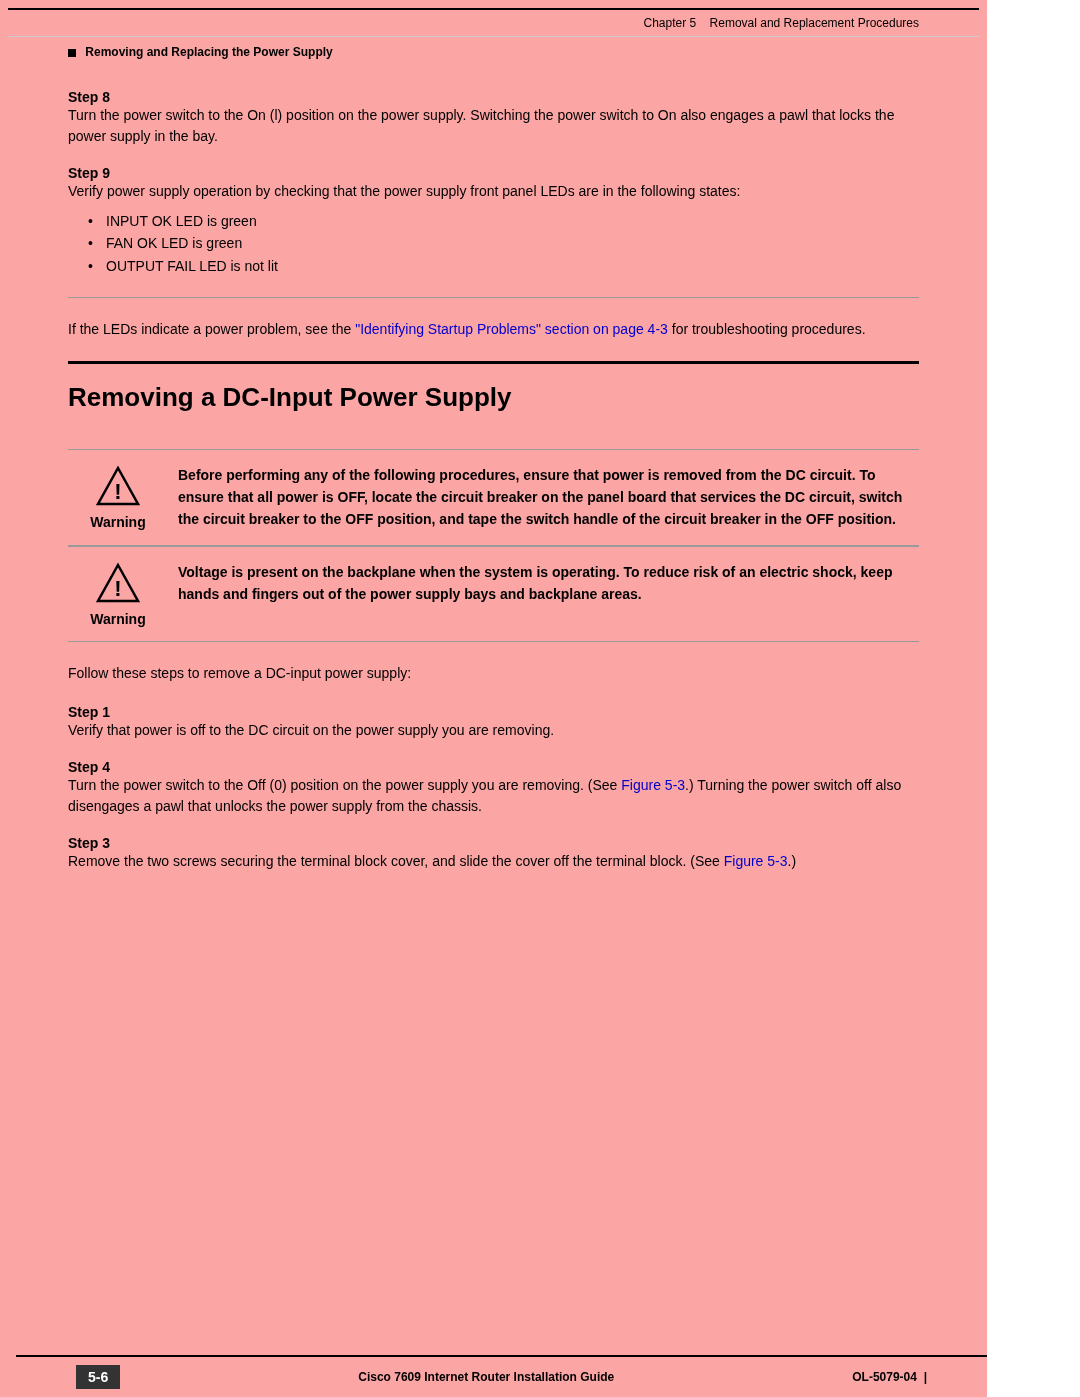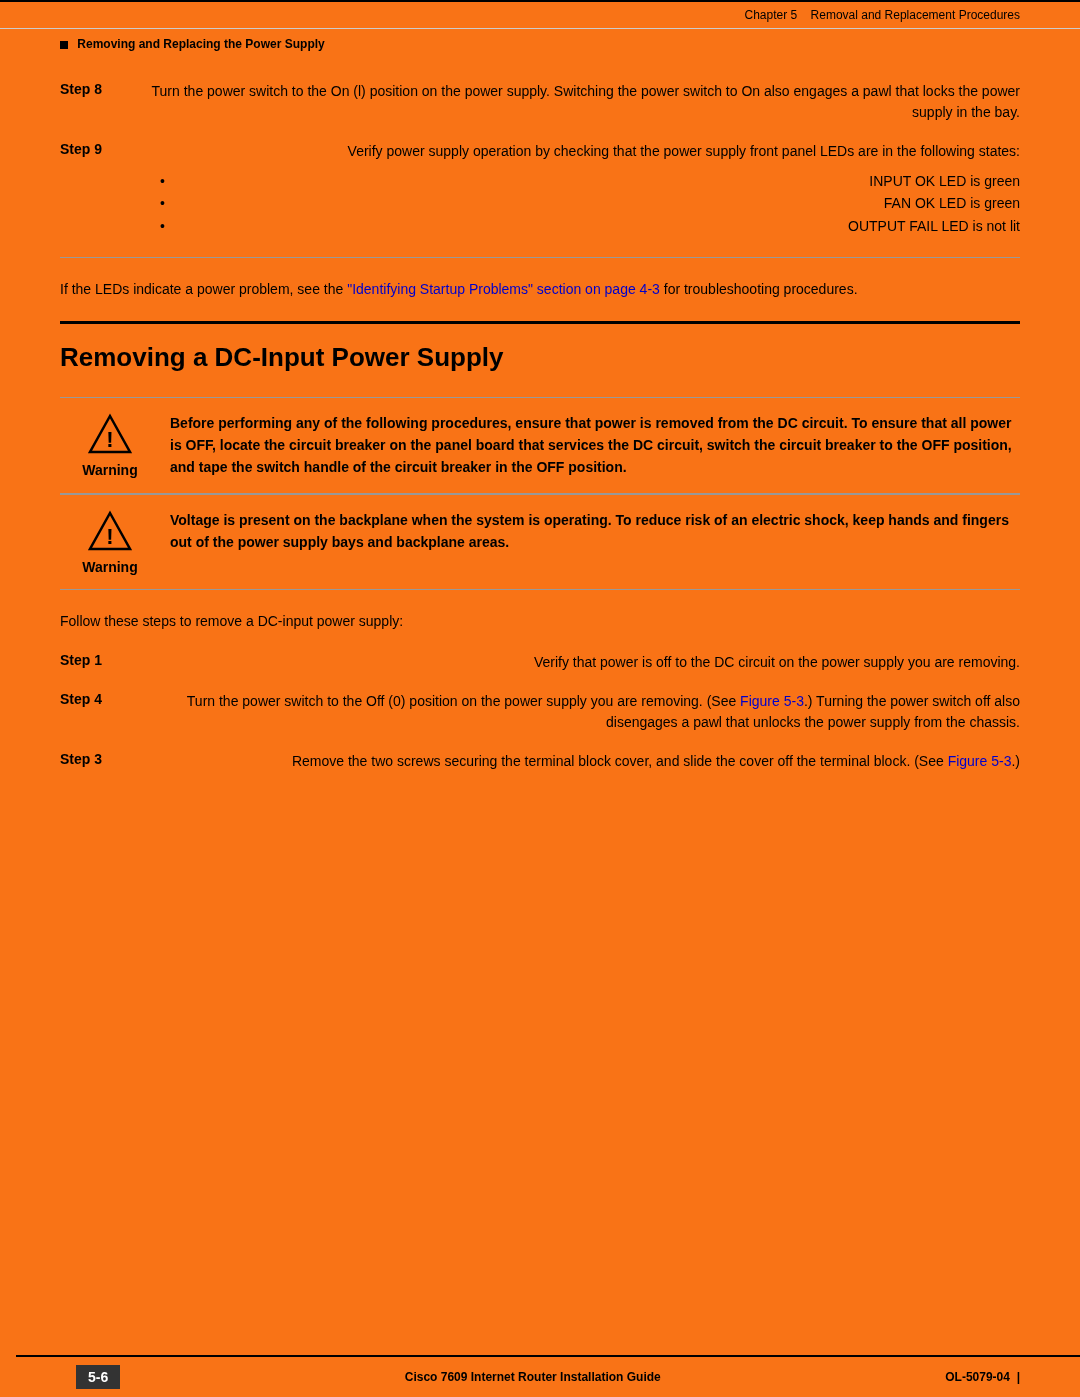--- a/index.html
+++ b/index.html
@@ -7,24 +7,24 @@
       background: #fff;
       font-family: Arial, Helvetica, sans-serif;
       font-size: 14px;
       color: #000;
       width: 1080px;
       min-height: 1397px;
       position: relative;
     }
 
     .page {
-      width: 1080px;
+      width: 987px;
       min-height: 1397px;
-      background: #f97316;
-      padding: 0;
+      background: #fca5a5;
+      padding: 8px;
       position: relative;
     }
 
     
     .header-bar {
       border-top: 2px solid #000;
       border-bottom: 1px solid #ccc;
       display: flex;
       justify-content: space-between;
       align-items: center;
@@ -63,33 +63,33 @@
     
     .content {
       padding: 30px 60px 60px 60px;
     }
 
     
     .step-row {
       display: flex;
       margin-bottom: 18px;
       align-items: flex-start;
+      flex-direction: column;
     }
     .step-label {
       font-weight: bold;
       font-size: 14px;
       min-width: 80px;
       padding-right: 20px;
       flex-shrink: 0;
     }
     .step-content {
       flex: 1;
       font-size: 14px;
       line-height: 1.5;
-      text-align: right;
     }
 
     
     .bullet-list {
       list-style: none;
       margin-top: 8px;
       margin-left: 20px;
     }
     .bullet-list li {
       font-size: 14px;
@@ -122,21 +122,21 @@
       font-size: 14px;
       line-height: 1.6;
       margin-bottom: 20px;
     }
 
     
     .section-heading {
       font-size: 26px;
       font-weight: bold;
       font-family: Arial, Helvetica, sans-serif;
-      margin-bottom: 24px;
+      margin-bottom: 36px;
       margin-top: 10px;
       border-top: 3px solid #000;
       padding-top: 18px;
     }
 
     
     .warning-block {
       display: flex;
       align-items: flex-start;
       border-top: 1px solid #999;

